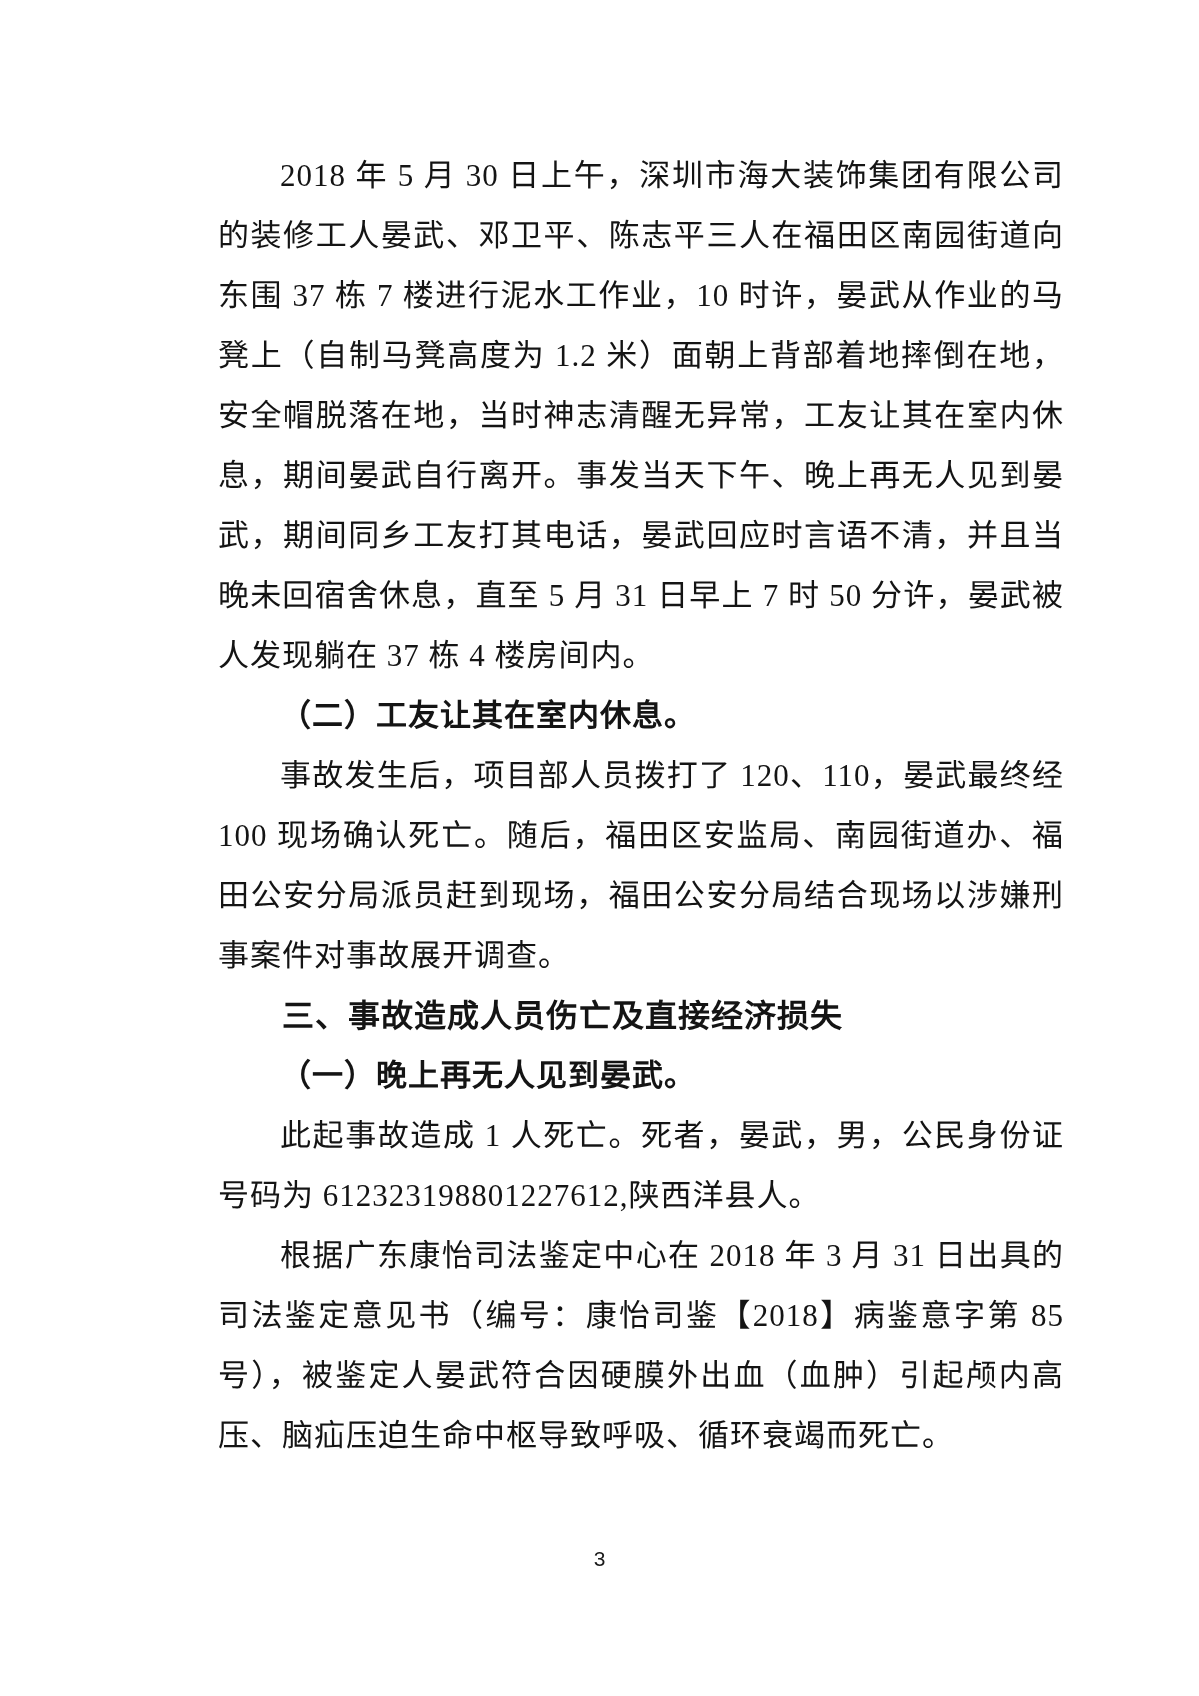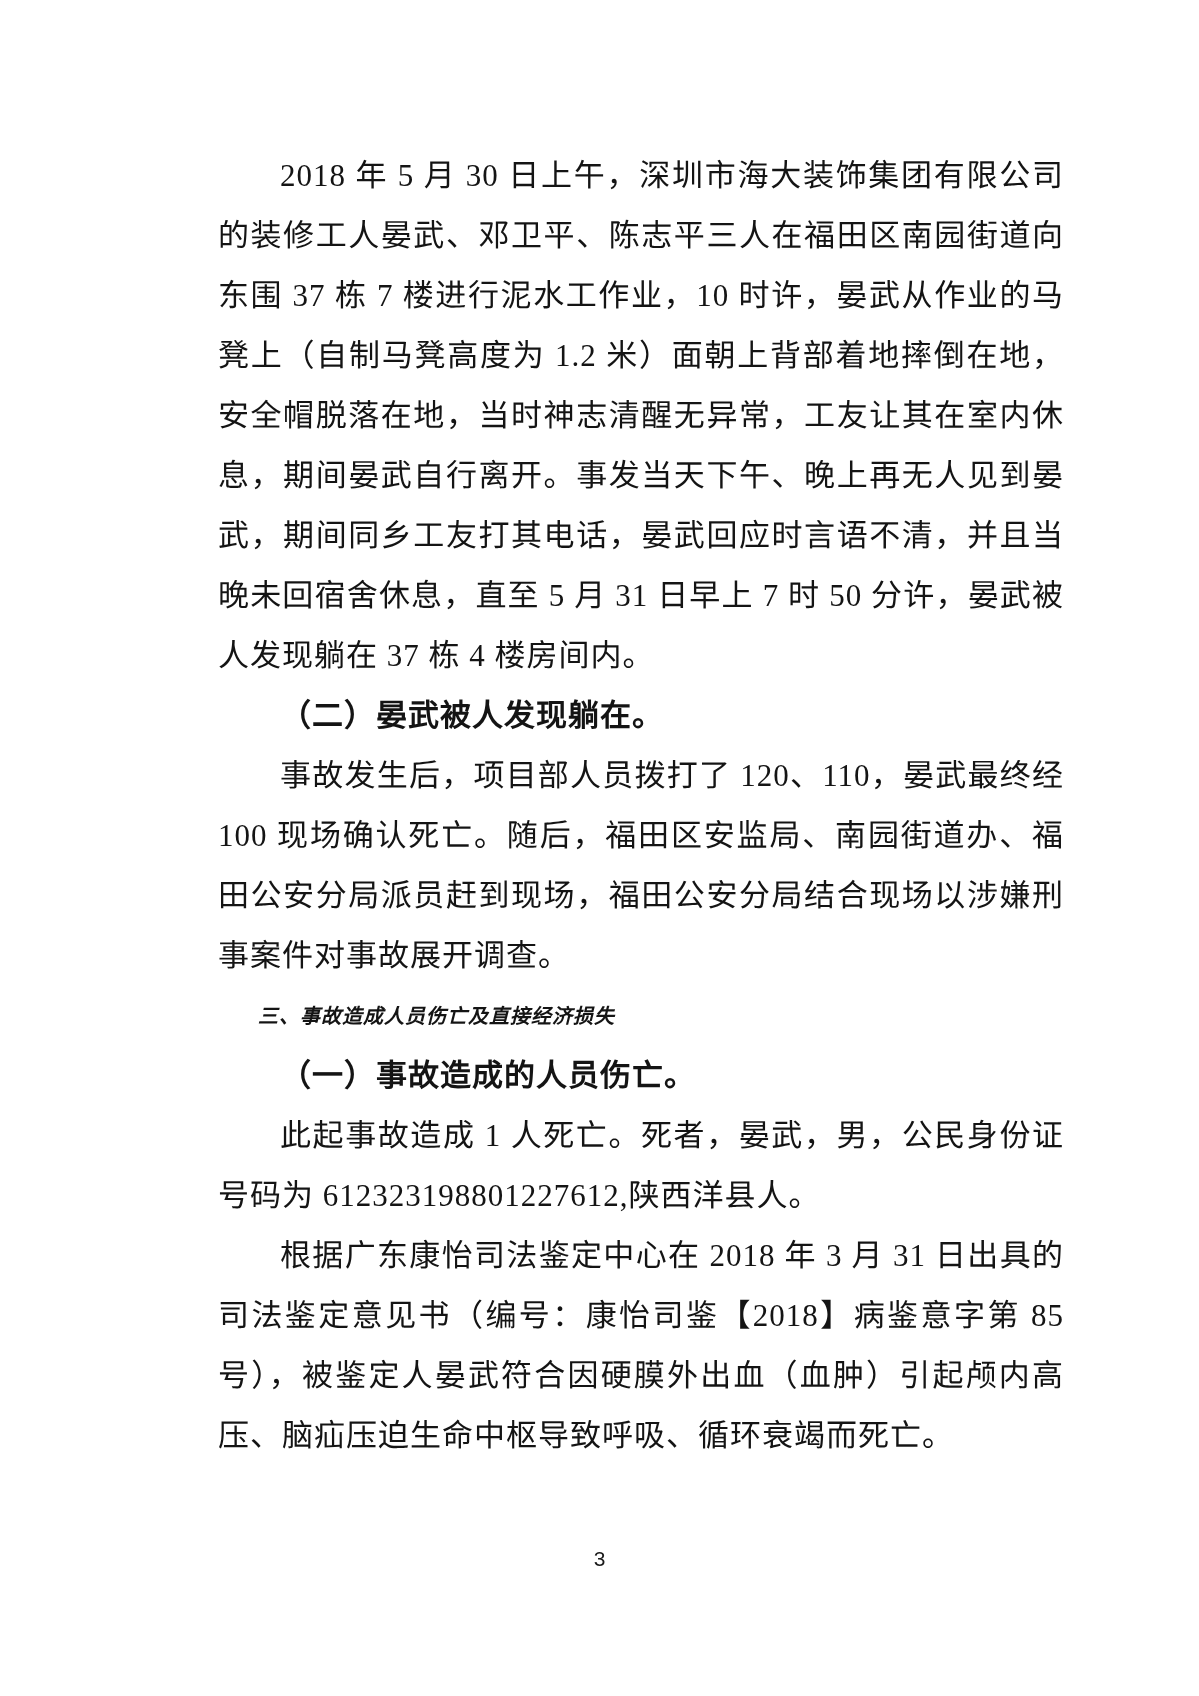--- a/index.html
+++ b/index.html
@@ -42,45 +42,44 @@
     font-weight: 700;
     font-family: "Liberation Sans", "DejaVu Sans", sans-serif;
     font-size: 31px;
     line-height: 60px;
   }
   .heading-main {
     margin: 0;
     text-indent: 2em;
     font-weight: 700;
     font-family: "Liberation Sans", "DejaVu Sans", sans-serif;
-    font-size: 20px;
+    font-size: 32px;
     line-height: 60px;
-    font-style: italic;
   }
   .page-footer {
     position: absolute;
     left: 0;
     right: 0;
     top: 1545px;
     text-align: center;
     font-family: "Liberation Sans", "DejaVu Sans", sans-serif;
     font-size: 21px;
     line-height: 28px;
     color: #1a1a1a;
     letter-spacing: 0;
   }
 </style>
 </head>
 <body>
 
 <div class="doc-page">
   <div class="doc-content">
     <p class="para">2018 年 5 月 30 日上午，深圳市海大装饰集团有限公司的装修工人晏武、邓卫平、陈志平三人在福田区南园街道向东围 37 栋 7 楼进行泥水工作业，10 时许，晏武从作业的马凳上（自制马凳高度为 1.2 米）面朝上背部着地摔倒在地，安全帽脱落在地，当时神志清醒无异常，工友让其在室内休息，期间晏武自行离开。事发当天下午、晚上再无人见到晏武，期间同乡工友打其电话，晏武回应时言语不清，并且当晚未回宿舍休息，直至 5 月 31 日早上 7 时 50 分许，晏武被人发现躺在 37 栋 4 楼房间内。</p>
-    <p class="heading-sub">（二）晏武被人发现躺在。</p>
+    <p class="heading-sub">（二）工友让其在室内休息。</p>
     <p class="para">事故发生后，项目部人员拨打了 120、110，晏武最终经 100 现场确认死亡。随后，福田区安监局、南园街道办、福田公安分局派员赶到现场，福田公安分局结合现场以涉嫌刑事案件对事故展开调查。</p>
     <p class="heading-main">三、事故造成人员伤亡及直接经济损失</p>
-    <p class="heading-sub">（一）事故造成的人员伤亡。</p>
+    <p class="heading-sub">（一）晚上再无人见到晏武。</p>
     <p class="para">此起事故造成 1 人死亡。死者，晏武，男，公民身份证号码为 612323198801227612,陕西洋县人。</p>
     <p class="para">根据广东康怡司法鉴定中心在 2018 年 3 月 31 日出具的司法鉴定意见书（编号：康怡司鉴【2018】病鉴意字第 85 号），被鉴定人晏武符合因硬膜外出血（血肿）引起颅内高压、脑疝压迫生命中枢导致呼吸、循环衰竭而死亡。</p>
   </div>
 
   <div class="page-footer">3</div>
 </div>
 
 </body></html>

